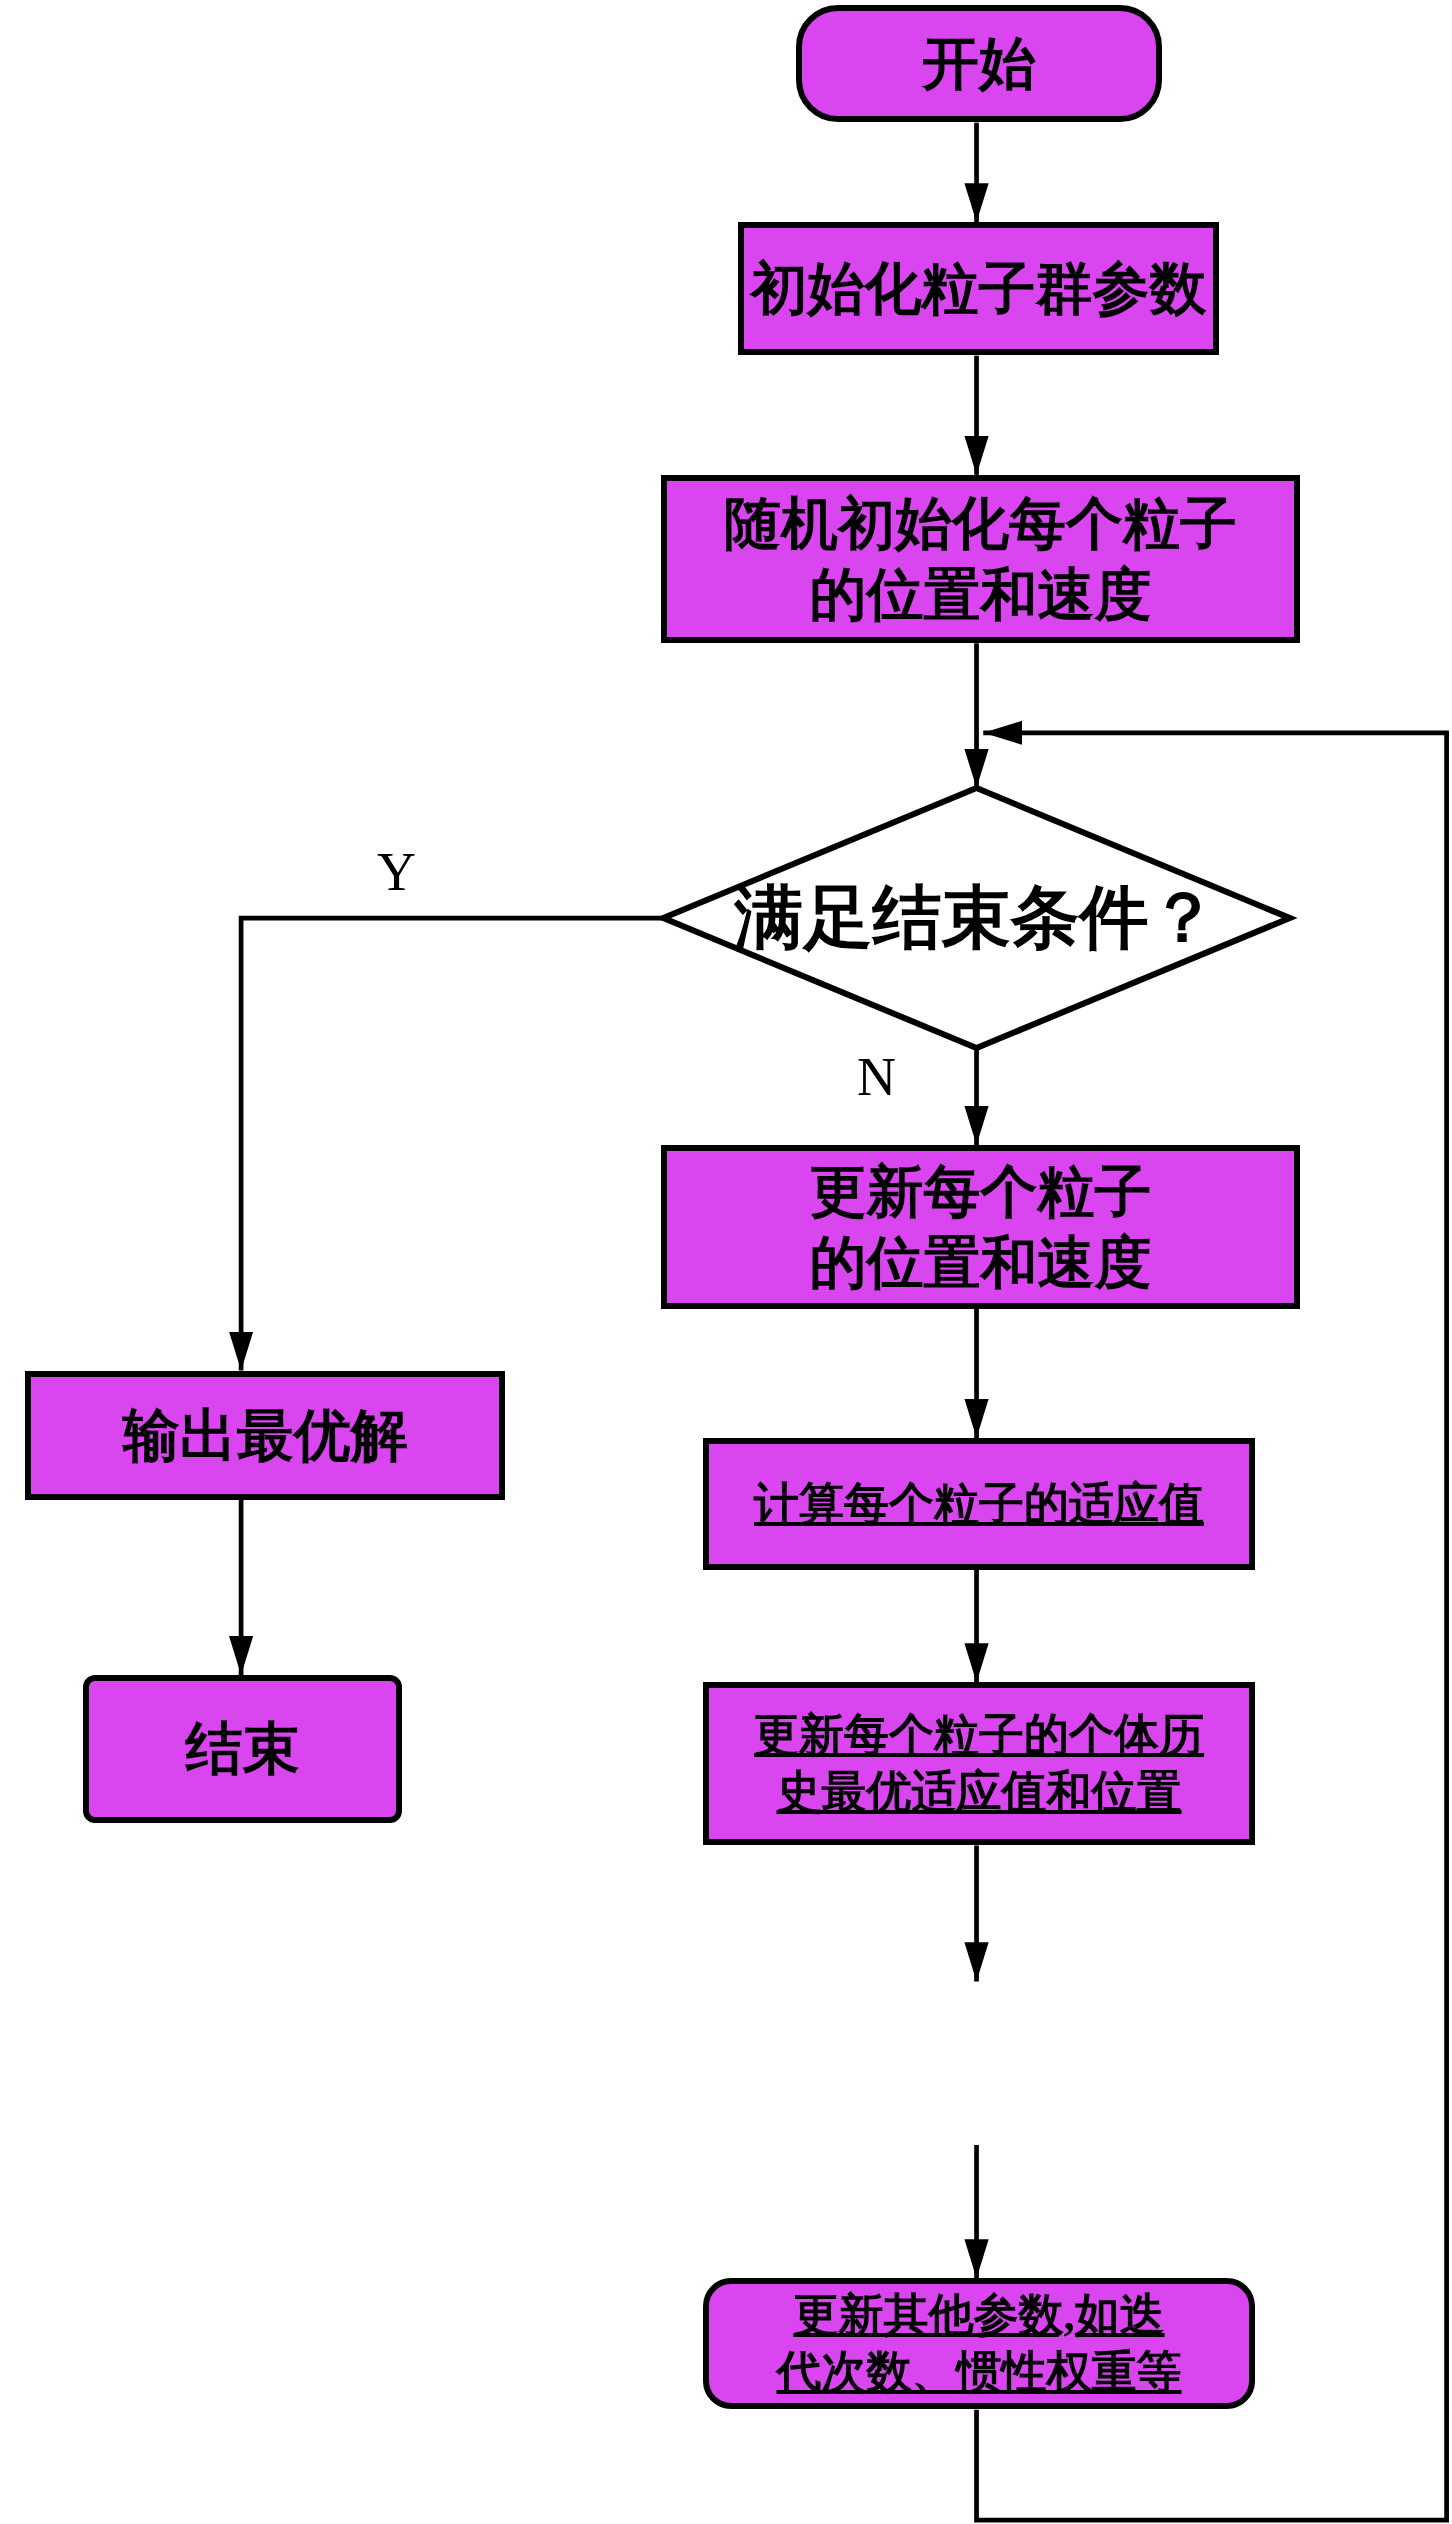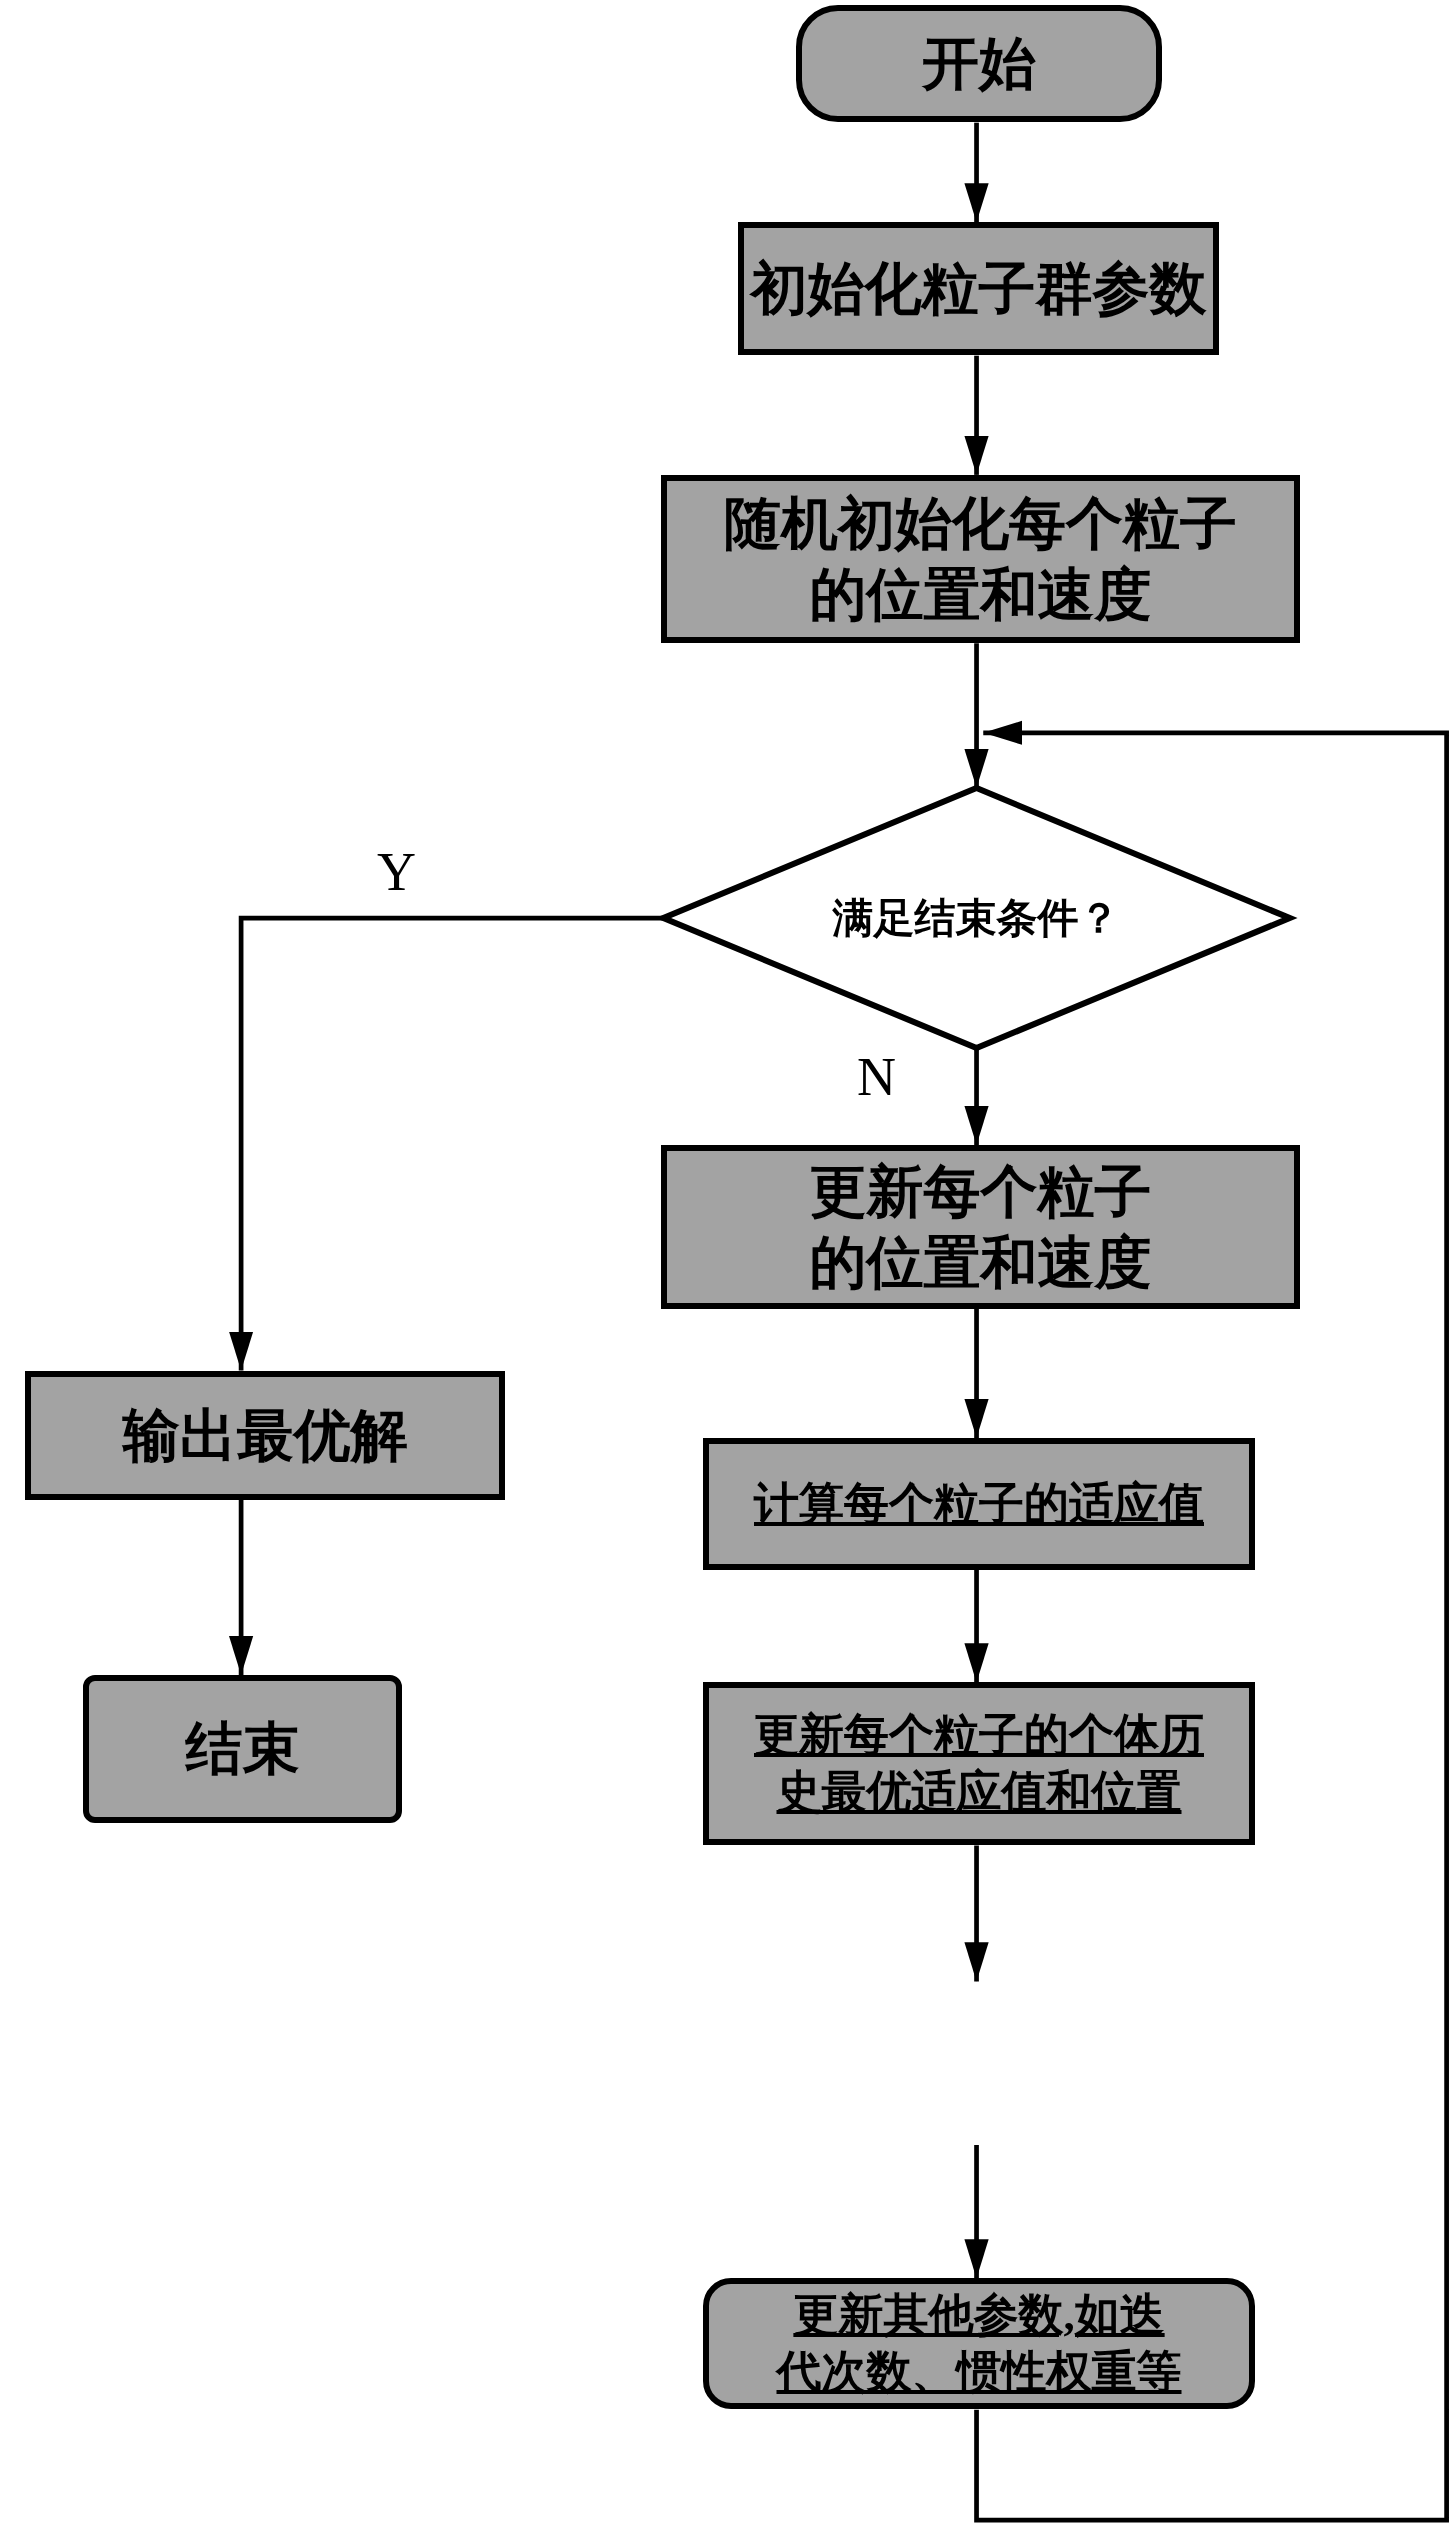--- a/index.html
+++ b/index.html
@@ -24,33 +24,33 @@
     height: 2525px;
     z-index: 0;
   }
   .node {
     position: absolute;
     box-sizing: border-box;
     display: flex;
     align-items: center;
     justify-content: center;
     text-align: center;
-    background: #a3a3a3;
+    background: #d946ef;
     border: 6px solid #000000;
     white-space: pre-line;
     line-height: 1.25;
     font-weight: bold;
     z-index: 1;
   }
   .rounded {
     border-radius: 42px;
   }
   .fs-wide   { font-size: 57px; }
   .fs-narrow { font-size: 45px; text-decoration: underline; }
-  .fs-diamond{ font-size: 41px; }
+  .fs-diamond{ font-size: 69px; }
   .diamond-label {
     position: absolute;
     display: flex;
     align-items: center;
     justify-content: center;
     text-align: center;
     background: transparent;
     border: none;
     font-weight: bold;
     z-index: 1;

